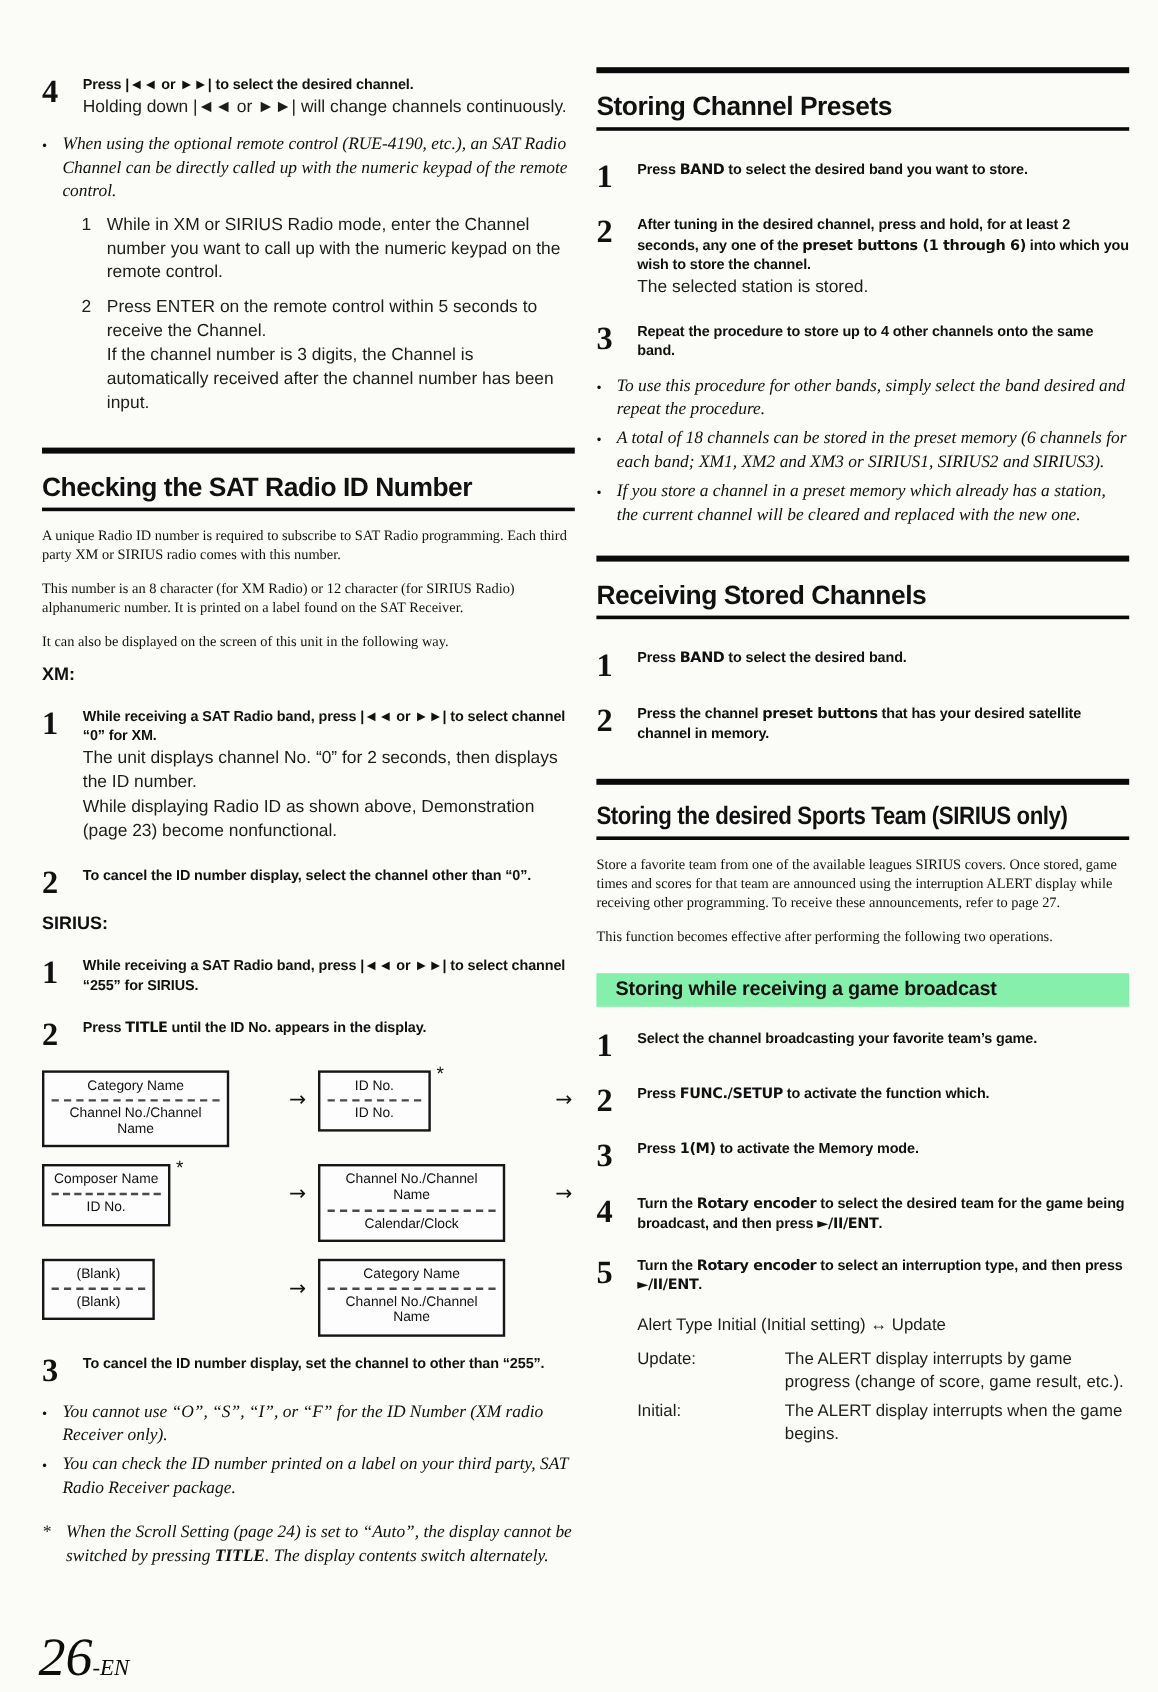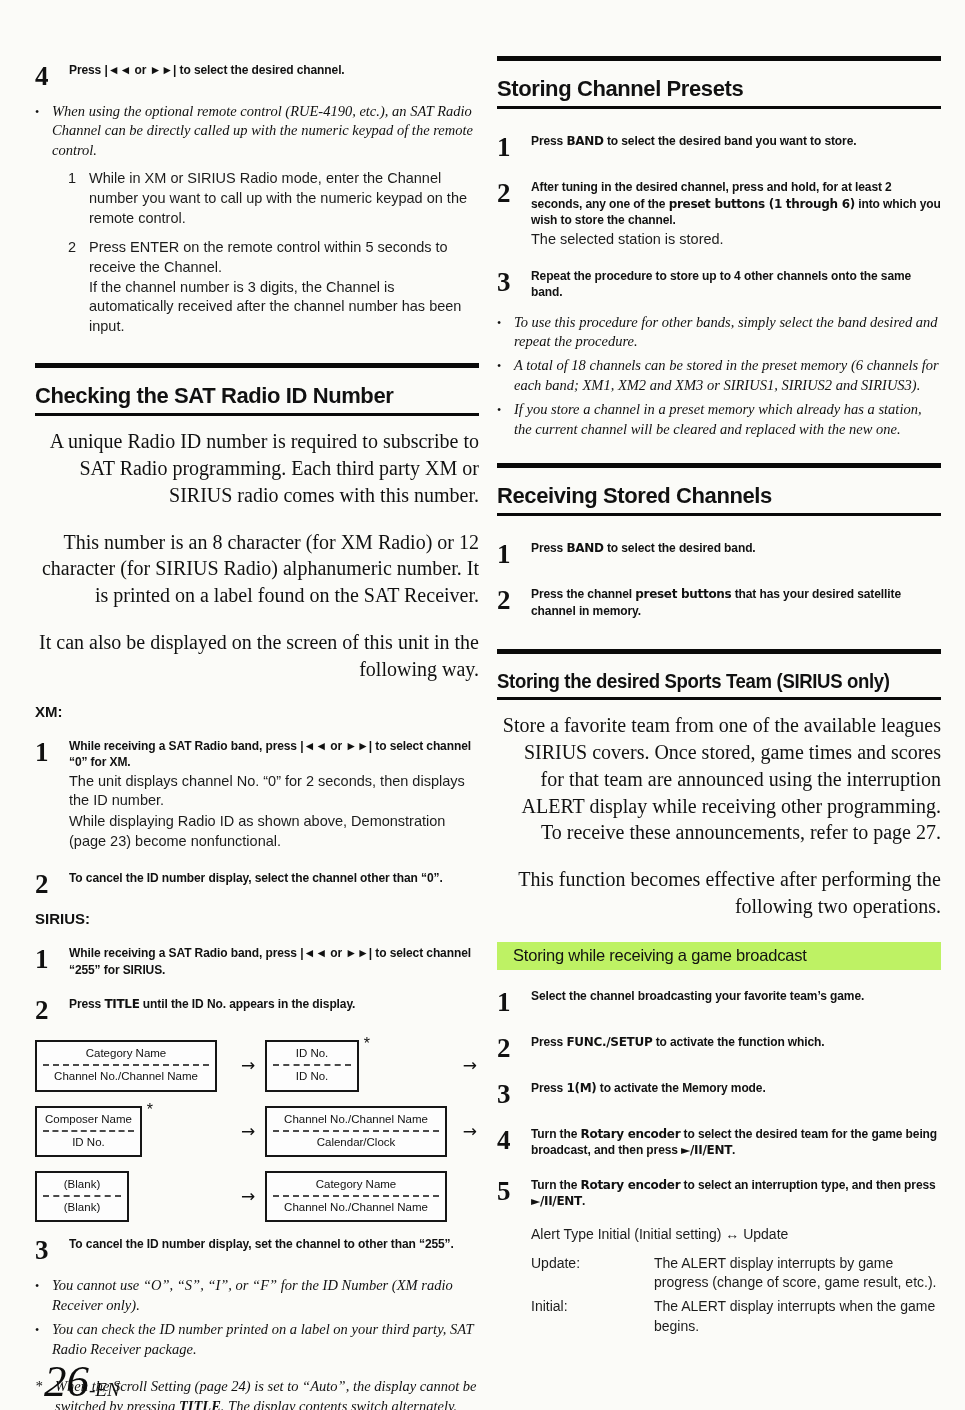--- a/index.html
+++ b/index.html
@@ -14,32 +14,32 @@
   .cols{display:flex;padding:0 24px 0 35px;gap:18px;}
   .col{width:444px;flex:0 0 444px;}
   .left-col{padding-top:44px;}
   .right-col{padding-top:56px;}
 
   
   .sect-head{border-top:5px solid #0a0a0a;border-bottom:3px solid #0a0a0a;padding:15px 0 4px;margin-top:24px;overflow:hidden;}
   .sect-head h2{margin:0;font-size:22px;font-weight:700;letter-spacing:-0.4px;white-space:nowrap;width:fit-content;}
   .sect-head h2.condense{font-size:21px;transform:scaleX(0.885);transform-origin:0 50%;}
 
-  .sub-head{background:#bef264;font-weight:400;font-size:16.5px;letter-spacing:-0.2px;padding:4px 4px 5px 16px;margin-top:22px;}
+  .sub-head{background:#86efac;font-weight:700;font-size:16.5px;letter-spacing:-0.2px;padding:4px 4px 5px 16px;margin-top:22px;}
 
   
   .step{display:flex;margin-top:18px;}
   .snum{flex:0 0 34px;font-family:"Liberation Serif",serif;font-weight:700;font-size:27px;line-height:1;padding-top:1px;}
   .scontent{flex:1;min-width:0;}
   .stitle{font-weight:700;font-size:12px;line-height:1.38;letter-spacing:-0.1px;}
   .stitle .btn{font-family:"DejaVu Sans",sans-serif;letter-spacing:-0.3px;}
   .ssub{font-weight:400;font-size:14.5px;line-height:1.37;color:#1c1c1c;margin-top:1px;}
 
   
-  .serif{font-family:"Liberation Serif",serif;font-size:20px;line-height:1.34;margin-top:8px;text-align:right;}
+  .serif{font-family:"Liberation Serif",serif;font-size:12px;line-height:1.34;margin-top:8px;}
   .label-bold{font-weight:700;font-size:15px;margin-top:12px;}
 
   
   .note{display:flex;font-family:"Liberation Serif",serif;font-style:italic;font-size:14.5px;line-height:1.34;margin-top:5px;}
   .note .bullet{flex:0 0 17px;font-style:normal;font-size:12px;padding-top:2px;}
   .note .ntext{flex:1;}
   .notes-block{margin-top:12px;}
 
   
   .substep{display:flex;font-size:14.5px;line-height:1.37;margin:9px 0 0 33px;color:#1c1c1c;}
@@ -52,49 +52,50 @@
   .fnote .bi{font-weight:700;}
 
   
   .diagram{margin:16px 0 2px 0;}
   .drow{display:flex;align-items:flex-start;margin-bottom:14px;}
   .dcell-l{flex:0 0 196px;display:flex;}
   .dcell-r{flex:0 0 186px;display:flex;}
   .darr{flex:0 0 34px;text-align:center;font-size:17px;padding-top:15px;font-family:"DejaVu Sans",sans-serif;}
   .darr.trail{flex:1;text-align:right;padding-right:2px;}
   .dbox{position:relative;border:2px solid #161616;background:#fdfdfd;text-align:center;font-size:11.5px;line-height:1.15;padding:5px 8px 6px;display:flex;flex-direction:column;justify-content:space-between;min-height:38px;box-sizing:border-box;}
-  .dbox.wide{width:182px;}
+  .dbox.wide{width:156px;}
   .dbox.narrow{min-width:94px;}
   .ddash{border-top:2px dashed #4a4a4a;margin:4px -2px;}
   .dstar{position:absolute;top:-7px;right:-13px;font-size:16px;font-weight:400;}
 
   
   .alert-line{margin:16px 0 4px 34px;font-size:14px;color:#1c1c1c;}
   .defs{margin-left:34px;margin-top:12px;}
   .defrow{display:flex;font-size:14px;line-height:1.37;margin-top:5px;color:#1c1c1c;}
   .term{flex:0 0 123px;}
   .def{flex:1;}
 
   
-  .footer{position:absolute;left:44px;bottom:6px;font-family:"Liberation Serif",serif;font-style:italic;color:#0d0d0d;}
+  .footer{position:absolute;left:32px;bottom:6px;font-family:"Liberation Serif",serif;font-style:italic;color:#0d0d0d;}
   .pgnum{font-size:45px;line-height:1;}
   .pgsuf{font-size:19px;}
 </style>
 </head>
 <body>
 
 <div class="page">
   <div class="cols">
 
     <div class="col left-col">
 
       <div class="step">
         <div class="snum">4</div>
         <div class="scontent">
           <div class="stitle">Press |◄◄ or ►►| to select the desired channel.</div>
+          <div class="ssub">Holding down |◄◄ or ►►| will change channels continuously.</div>
         </div>
       </div>
 
       <div class="notes-block">
         <div class="note">
           <span class="bullet">•</span>
           <span class="ntext">When using the optional remote control (RUE-4190, etc.), an SAT Radio Channel can be directly called up with the numeric keypad of the remote control.</span>
         </div>
       </div>
 

